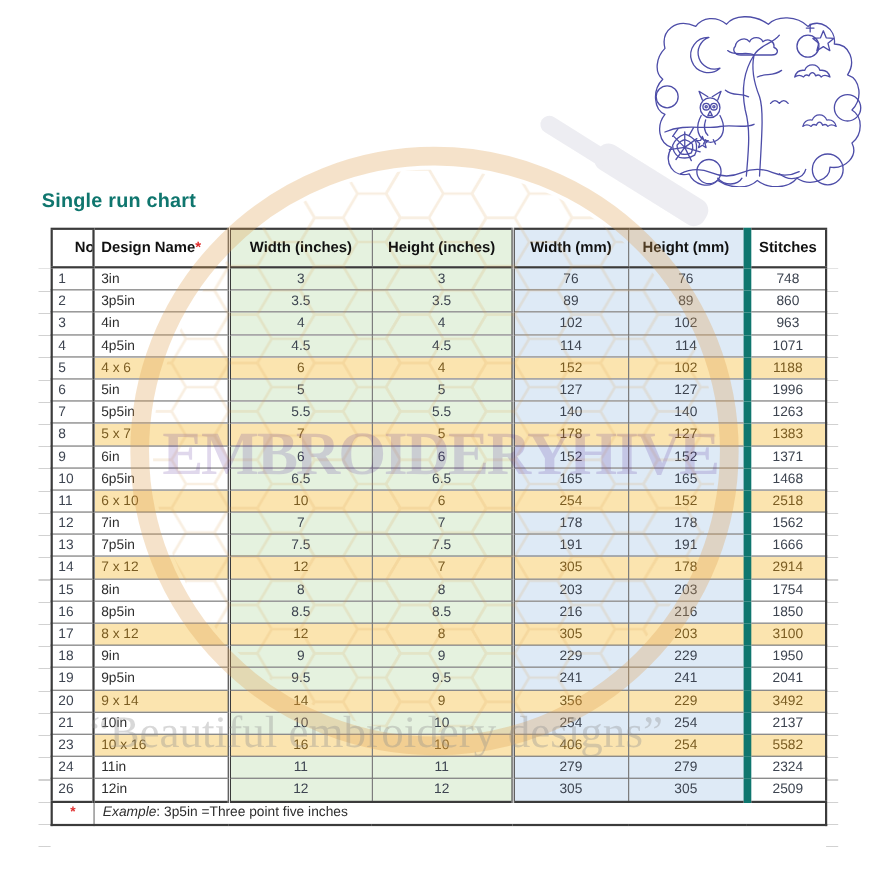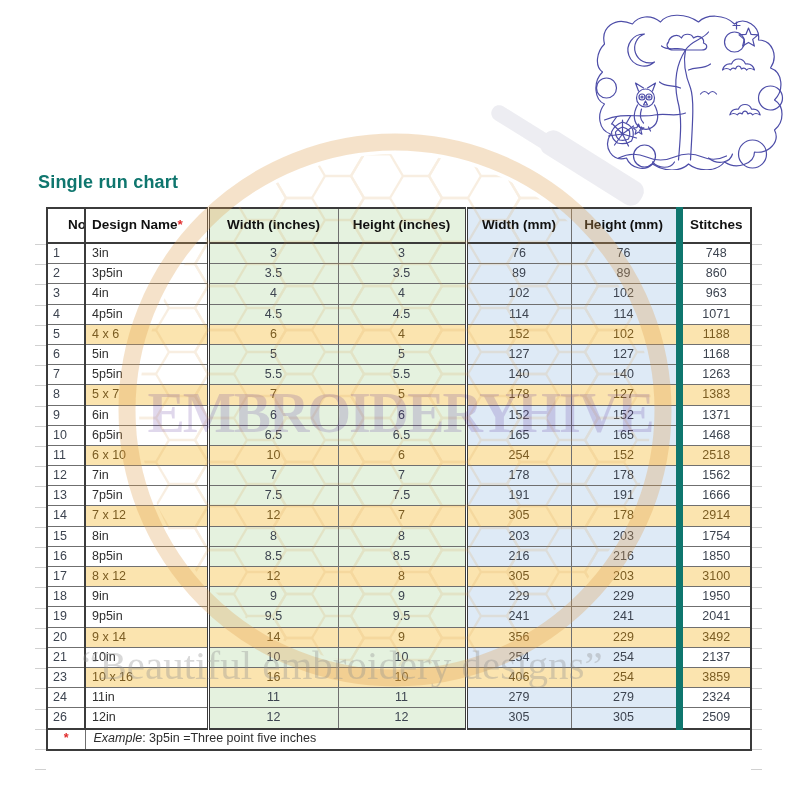--- a/index.html
+++ b/index.html
@@ -230,21 +230,21 @@
           <td class="c-hmm">102</td>
           <td class="c-st">1188</td>
         </tr>
         <tr>
           <td class="c-no">6</td>
           <td class="c-name">5in</td>
           <td class="c-win">5</td>
           <td class="c-hin">5</td>
           <td class="c-wmm">127</td>
           <td class="c-hmm">127</td>
-          <td class="c-st">1168</td>
+          <td class="c-st">1996</td>
         </tr>
         <tr>
           <td class="c-no">7</td>
           <td class="c-name">5p5in</td>
           <td class="c-win">5.5</td>
           <td class="c-hin">5.5</td>
           <td class="c-wmm">140</td>
           <td class="c-hmm">140</td>
           <td class="c-st">1263</td>
         </tr>
@@ -374,21 +374,21 @@
           <td class="c-hmm">254</td>
           <td class="c-st">2137</td>
         </tr>
         <tr class="hl">
           <td class="c-no">23</td>
           <td class="c-name">10 x 16</td>
           <td class="c-win">16</td>
           <td class="c-hin">10</td>
           <td class="c-wmm">406</td>
           <td class="c-hmm">254</td>
-          <td class="c-st">3859</td>
+          <td class="c-st">5582</td>
         </tr>
         <tr>
           <td class="c-no">24</td>
           <td class="c-name">11in</td>
           <td class="c-win">11</td>
           <td class="c-hin">11</td>
           <td class="c-wmm">279</td>
           <td class="c-hmm">279</td>
           <td class="c-st">2324</td>
         </tr>

